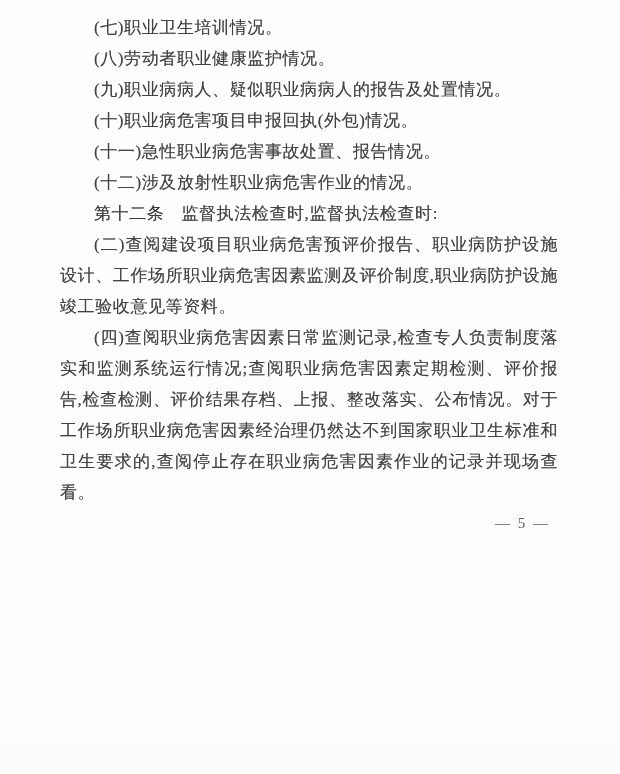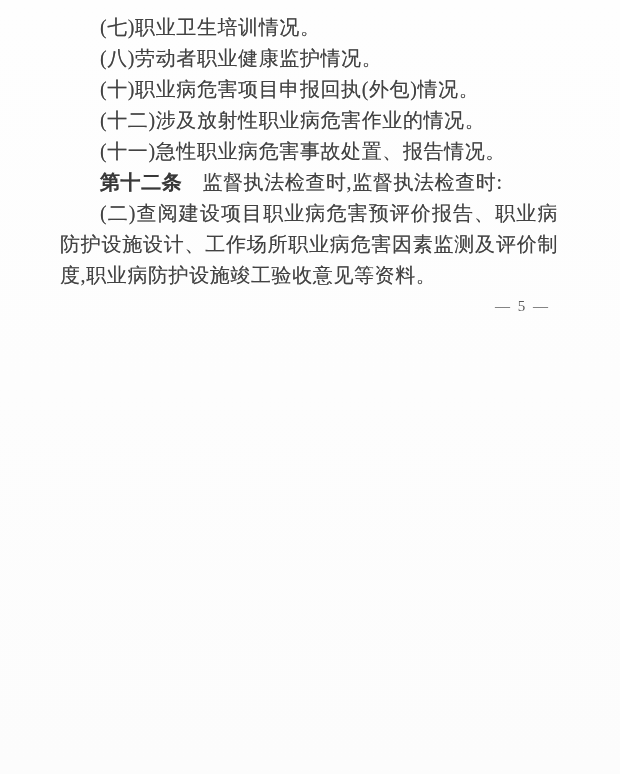--- a/index.html
+++ b/index.html
@@ -15,32 +15,32 @@
   }
   .page {
     box-sizing: border-box;
     width: 620px;
     height: 774px;
     padding: 12px 62px 0 60px;
     background: linear-gradient(180deg, #fefefe 0%, #fcfcfc 100%);
     color: #424242;
   }
   .bodytext {
-    font-size: 20px;
+    font-size: 17px;
     line-height: 31px;
     letter-spacing: 0.6px;
     text-align: justify;
   }
   .line, .para {
     margin: 0;
     text-indent: 2em;
     text-shadow: 0 0 0.5px rgba(70,70,70,0.55);
   }
   .article-number {
-    font-weight: bold;
+    font-weight: normal;
     color: #383838;
   }
   .article-intro {
     margin-left: 1em;
   }
   .footer {
     margin-top: 7px;
     text-align: right;
     padding-right: 8px;
     font-size: 15px;
@@ -49,24 +49,26 @@
   }
 </style>
 </head>
 <body>
 
 <div class="page">
   <div class="bodytext">
 
     <p class="line">(七)职业卫生培训情况。</p>
     <p class="line">(八)劳动者职业健康监护情况。</p>
+    <p class="line">(九)职业病病人、疑似职业病病人的报告及处置情况。</p>
     <p class="line">(十)职业病危害项目申报回执(外包)情况。</p>
+    <p class="line">(十一)急性职业病危害事故处置、报告情况。</p>
     <p class="line">(十二)涉及放射性职业病危害作业的情况。</p>
-    <p class="line">(十一)急性职业病危害事故处置、报告情况。</p>
 
     <p class="line"><span class="article-number">第十二条</span><span class="article-intro">监督执法检查时,监督执法检查时:</span></p>
 
     <p class="para">(二)查阅建设项目职业病危害预评价报告、职业病防护设施设计、工作场所职业病危害因素监测及评价制度,职业病防护设施竣工验收意见等资料。</p>
+    <p class="para">(四)查阅职业病危害因素日常监测记录,检查专人负责制度落实和监测系统运行情况;查阅职业病危害因素定期检测、评价报告,检查检测、评价结果存档、上报、整改落实、公布情况。对于工作场所职业病危害因素经治理仍然达不到国家职业卫生标准和卫生要求的,查阅停止存在职业病危害因素作业的记录并现场查看。</p>
 
   </div>
 
   <div class="footer">— 5 —</div>
 </div>
 
 </body></html>

